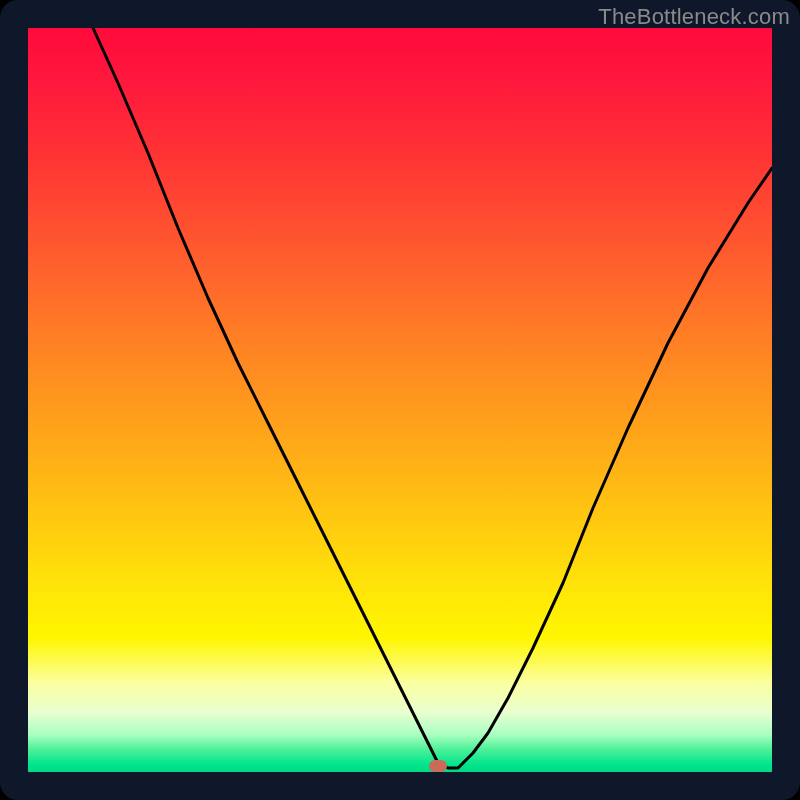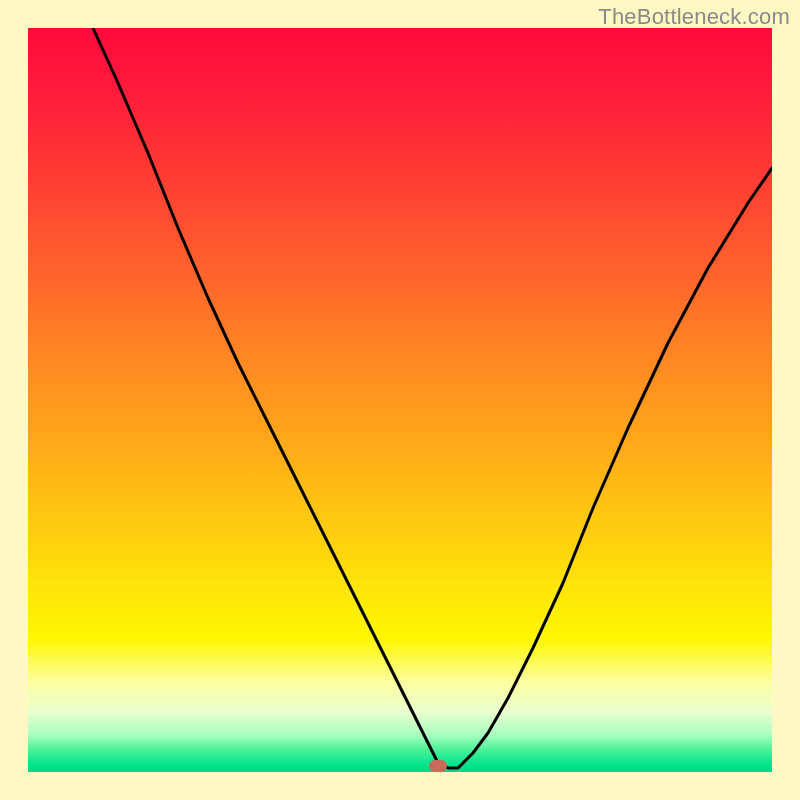--- a/index.html
+++ b/index.html
@@ -10,21 +10,22 @@
     background: #000;
     overflow: hidden;
     font-family: Arial, Helvetica, sans-serif;
   }
   .frame {
     position: absolute;
     left: 0;
     top: 0;
     width: 800px;
     height: 800px;
-    background: #fef9c3;
+    background: #0f172a;
+    border-radius: 18px;
   }
   .plot-area {
     position: absolute;
     left: 28px;
     top: 28px;
     width: 744px;
     height: 744px;
     overflow: hidden;
   }
   .gradient {

